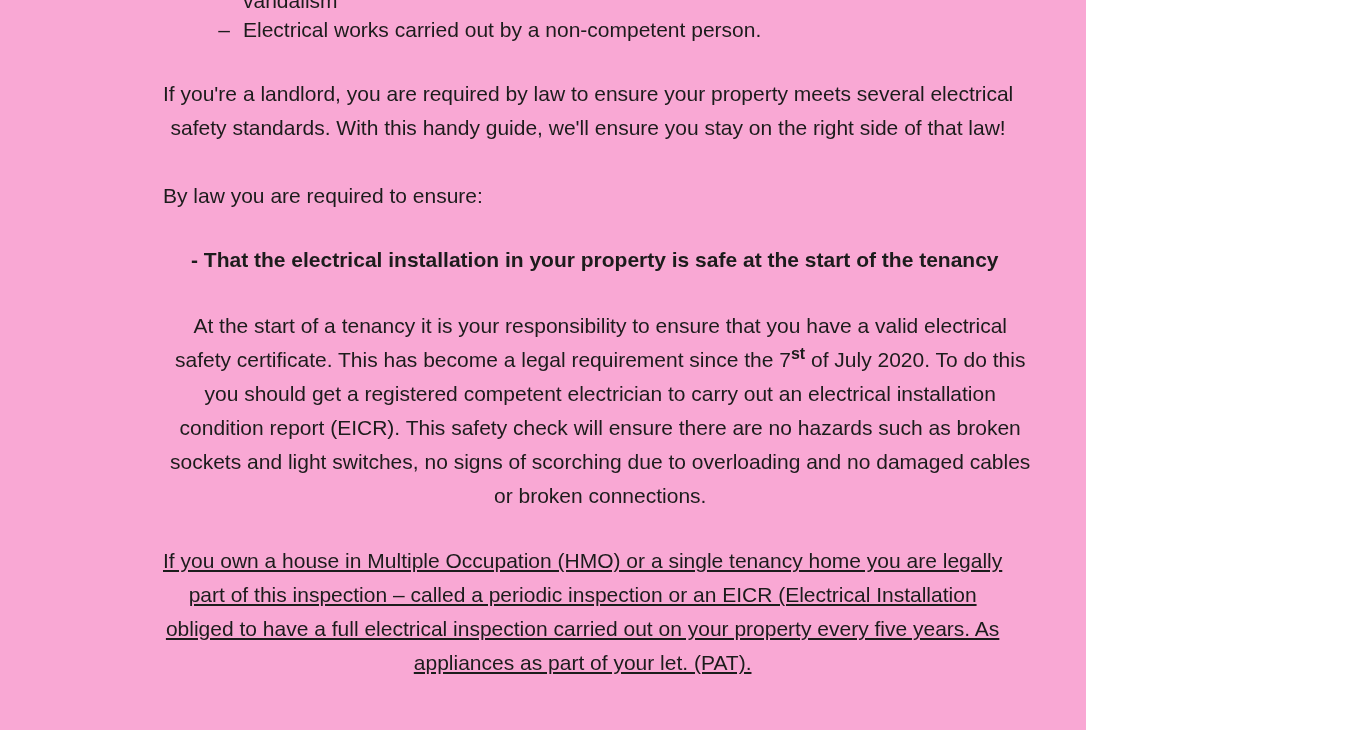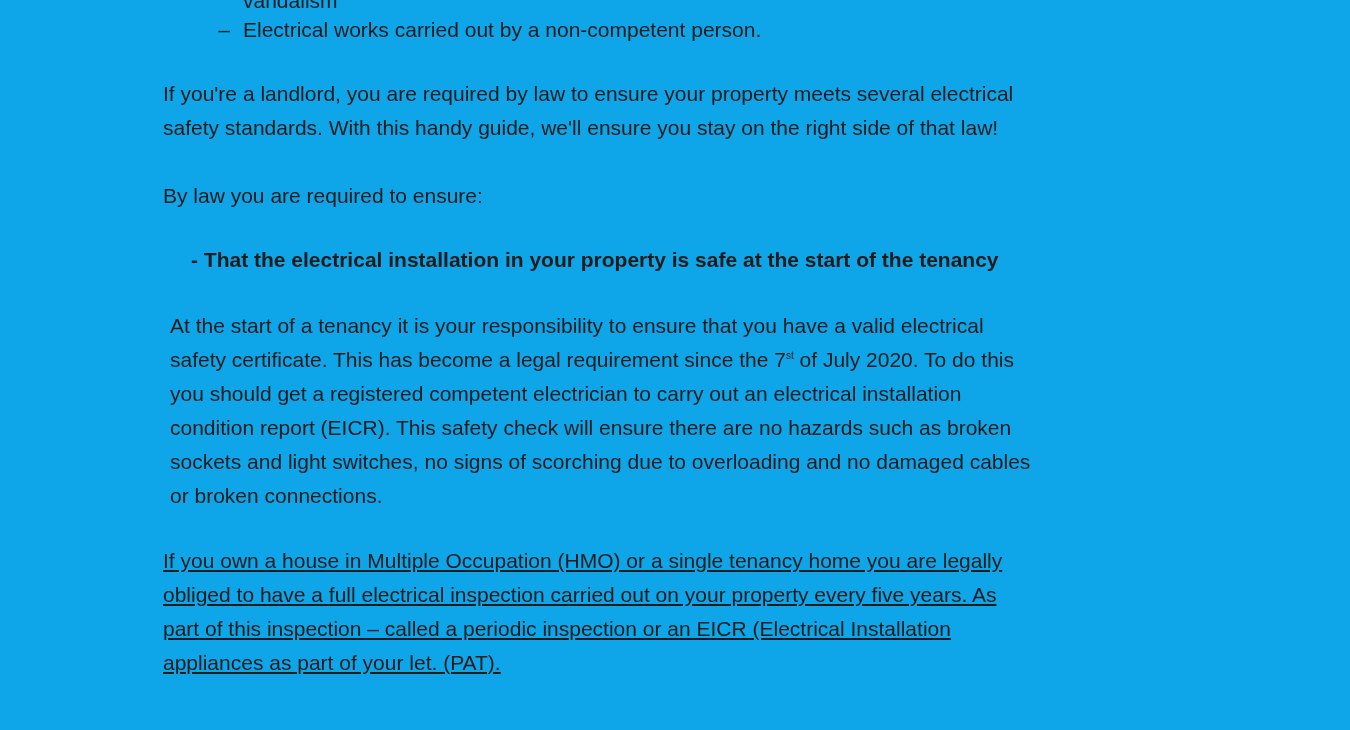--- a/index.html
+++ b/index.html
@@ -5,30 +5,30 @@
   html, body {
     margin: 0;
     padding: 0;
     background: #ffffff;
     width: 1350px;
     height: 730px;
     overflow: hidden;
   }
   .page {
     position: relative;
-    width: 1350px;
+    width: 1086px;
     height: 730px;
-    background: #0ea5e9;
+    background: #f9a8d4;
     font-family: "Liberation Sans", sans-serif;
     font-size: 21px;
     line-height: 34px;
     color: #1c1c1c;
   }
   .abs { position: absolute; }
-  .line { white-space: nowrap; height: 34px; }
+  .line { white-space: nowrap; height: 34px; text-align: center; }
   .clipped-word {
     left: 243px;
     top: -16px;
     white-space: nowrap;
   }
   .bullet-row {
     left: 205px;
     top: 13px;
     white-space: nowrap;
     text-align: center;
@@ -36,23 +36,24 @@
   .bullet-marker {
     display: inline-block;
     width: 38px;
   }
   .para-intro   { left: 163px; top: 77px;  }
   .lead-in      { left: 163px; top: 179px; }
   .heading-bold { left: 163px; top: 243px; font-weight: bold; margin-left: 28px; }
   .para-tenancy { left: 170px; top: 309px; }
   .para-hmo     { left: 163px; top: 544px; text-decoration: underline; }
   sup.sup-st {
-    font-size: 10px;
+    font-size: 16px;
     line-height: 0;
     vertical-align: 8px;
+    font-weight: bold;
   }
 </style>
 </head>
 <body>
 
 <div class="page">
 
   <div class="abs clipped-word">vandalism</div>
 
   <div class="abs bullet-row">
@@ -72,18 +73,18 @@
     <div class="line">At the start of a tenancy it is your responsibility to ensure that you have a valid electrical</div>
     <div class="line"><span>safety certificate. This has become a legal requirement since the 7</span><sup class="sup-st">st</sup><span> of July 2020. To do this</span></div>
     <div class="line">you should get a registered competent electrician to carry out an electrical installation</div>
     <div class="line">condition report (EICR). This safety check will ensure there are no hazards such as broken</div>
     <div class="line">sockets and light switches, no signs of scorching due to overloading and no damaged cables</div>
     <div class="line">or broken connections.</div>
   </div>
 
   <div class="abs para-hmo">
     <div class="line">If you own a house in Multiple Occupation (HMO) or a single tenancy home you are legally</div>
+    <div class="line">part of this inspection – called a periodic inspection or an EICR (Electrical Installation</div>
     <div class="line">obliged to have a full electrical inspection carried out on your property every five years. As</div>
-    <div class="line">part of this inspection – called a periodic inspection or an EICR (Electrical Installation</div>
     <div class="line">appliances as part of your let. (PAT).</div>
   </div>
 
 </div>
 
 </body></html>

